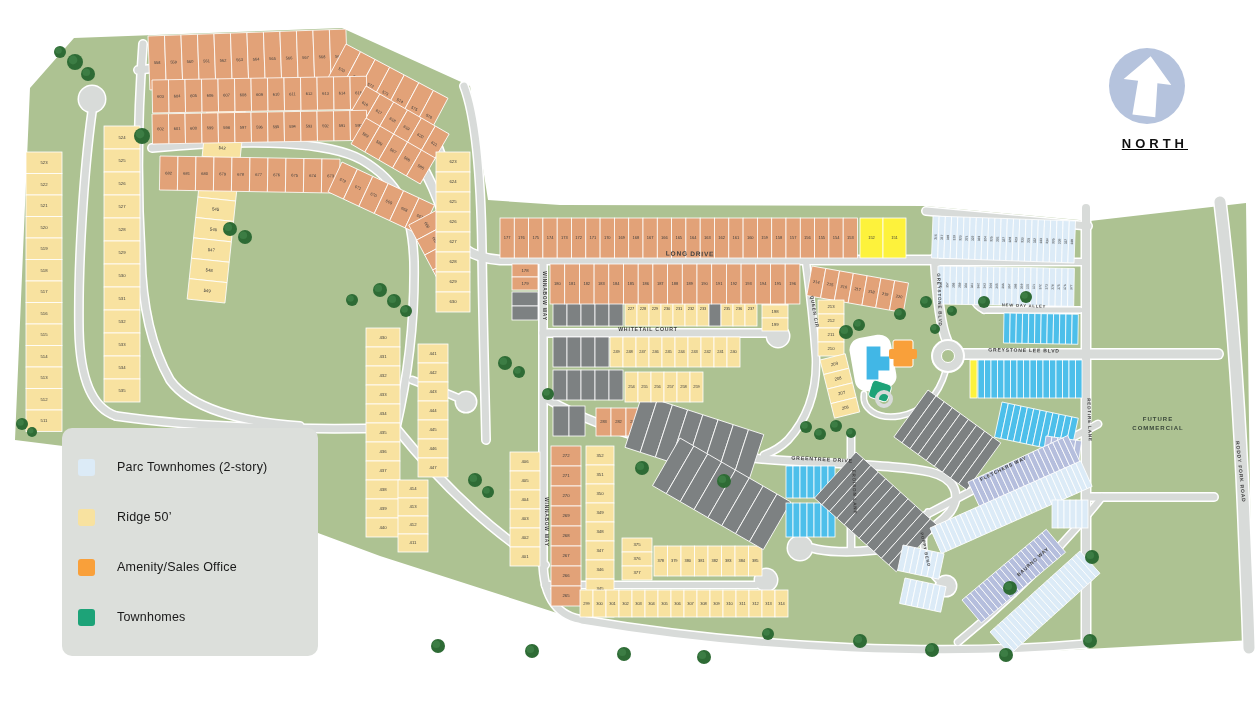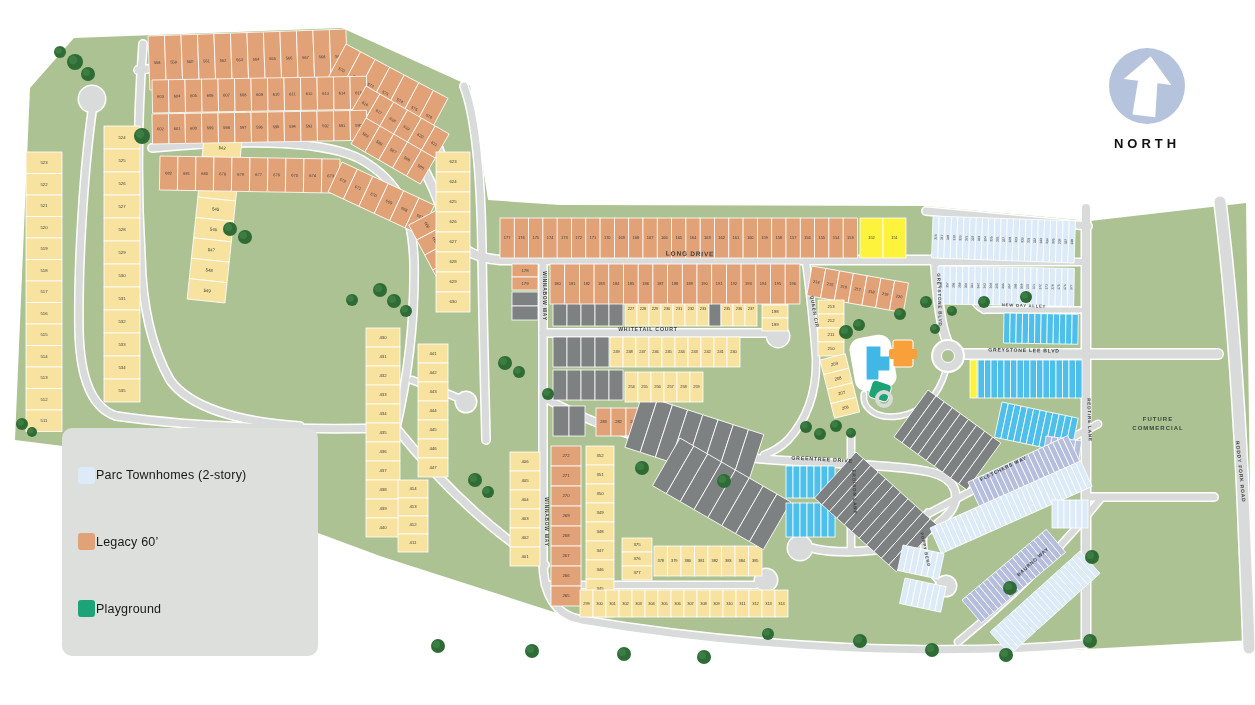--- a/index.html
+++ b/index.html
@@ -1,23 +1,23 @@
 <!DOCTYPE html>
 <html><head>
 <meta charset="utf-8">
 <style>
   html,body{margin:0;padding:0;background:#fff;font-family:"Liberation Sans",sans-serif;}
   #stage{position:relative;width:1255px;height:705px;background:#fff;overflow:hidden;}
   #map-svg{position:absolute;left:0;top:0;}
   .legend{position:absolute;left:62px;top:428px;width:256px;height:228px;background:#dcdfdb;border-radius:10px;
           box-sizing:border-box;padding:14px 16px;display:flex;flex-direction:column;justify-content:space-around;}
-  .legend-row{display:flex;align-items:center;gap:1px;}
+  .legend-row{display:flex;align-items:center;gap:22px;}
   .legend-swatch{width:17px;height:17px;border-radius:3px;flex:0 0 auto;}
   .legend-label{font-size:12.5px;color:#191919;letter-spacing:.2px;white-space:nowrap;}
-  .north{position:absolute;left:1106px;top:46px;width:82px;text-align:center;}
+  .north{position:absolute;left:1106px;top:46px;width:82px;text-align:right;text-decoration:underline;}
   .north-label{margin-top:4px;font-size:13px;font-weight:bold;letter-spacing:4px;color:#111;}
 </style>
 </head>
 <body>
 
 <div id="stage">
   <svg id="map-svg" width="1255" height="705" viewBox="0 0 1255 705">
       <g>
         <path d="M 30,88 L 74,38 L 342,28 L 470,86 L 488,200 L 560,205 L 925,206 L 1090,221 L 1246,203 L 1252,640 L 1086,649 C 950,658 760,652 585,622 L 380,556 L 95,450 L 15,440 Z" fill="#adc292"></path>
       </g>
@@ -1239,26 +1239,30 @@
         <text x="1158" y="430" text-anchor="middle" fill="#39463a" font-size="6" font-weight="600" letter-spacing="1" font-family="Liberation Sans,sans-serif">COMMERCIAL</text>
       </g>
     </svg>
 
   <div class="legend" id="legend">
       <div class="legend-row">
         <span class="legend-swatch" style="background: rgb(220, 235, 247);"></span>
         <span class="legend-label">Parc Townhomes (2-story)</span>
       </div>
       <div class="legend-row">
-        <span class="legend-swatch" style="background: rgb(226, 162, 120);"></span>
-        <span class="legend-label">Legacy 60’</span>
+        <span class="legend-swatch" style="background: rgb(248, 226, 160);"></span>
+        <span class="legend-label">Ridge 50’</span>
+      </div>
+      <div class="legend-row">
+        <span class="legend-swatch" style="background: rgb(249, 160, 58);"></span>
+        <span class="legend-label">Amenity/Sales Office</span>
       </div>
       <div class="legend-row">
         <span class="legend-swatch" style="background: rgb(29, 163, 120);"></span>
-        <span class="legend-label">Playground</span>
+        <span class="legend-label">Townhomes</span>
       </div>
     </div>
 
   <div class="north">
     <svg width="82" height="82" viewBox="0 0 82 82">
       <circle cx="41" cy="40" r="38" id="north-circle" fill="#b5c3dd"></circle>
       <polygon points="41,10 65,36 51,36 53,70 30,70 31.5,36 17,36" fill="#ffffff" transform="rotate(7 41 40)"></polygon>
     </svg>
     <div class="north-label">NORTH</div>
   </div>

